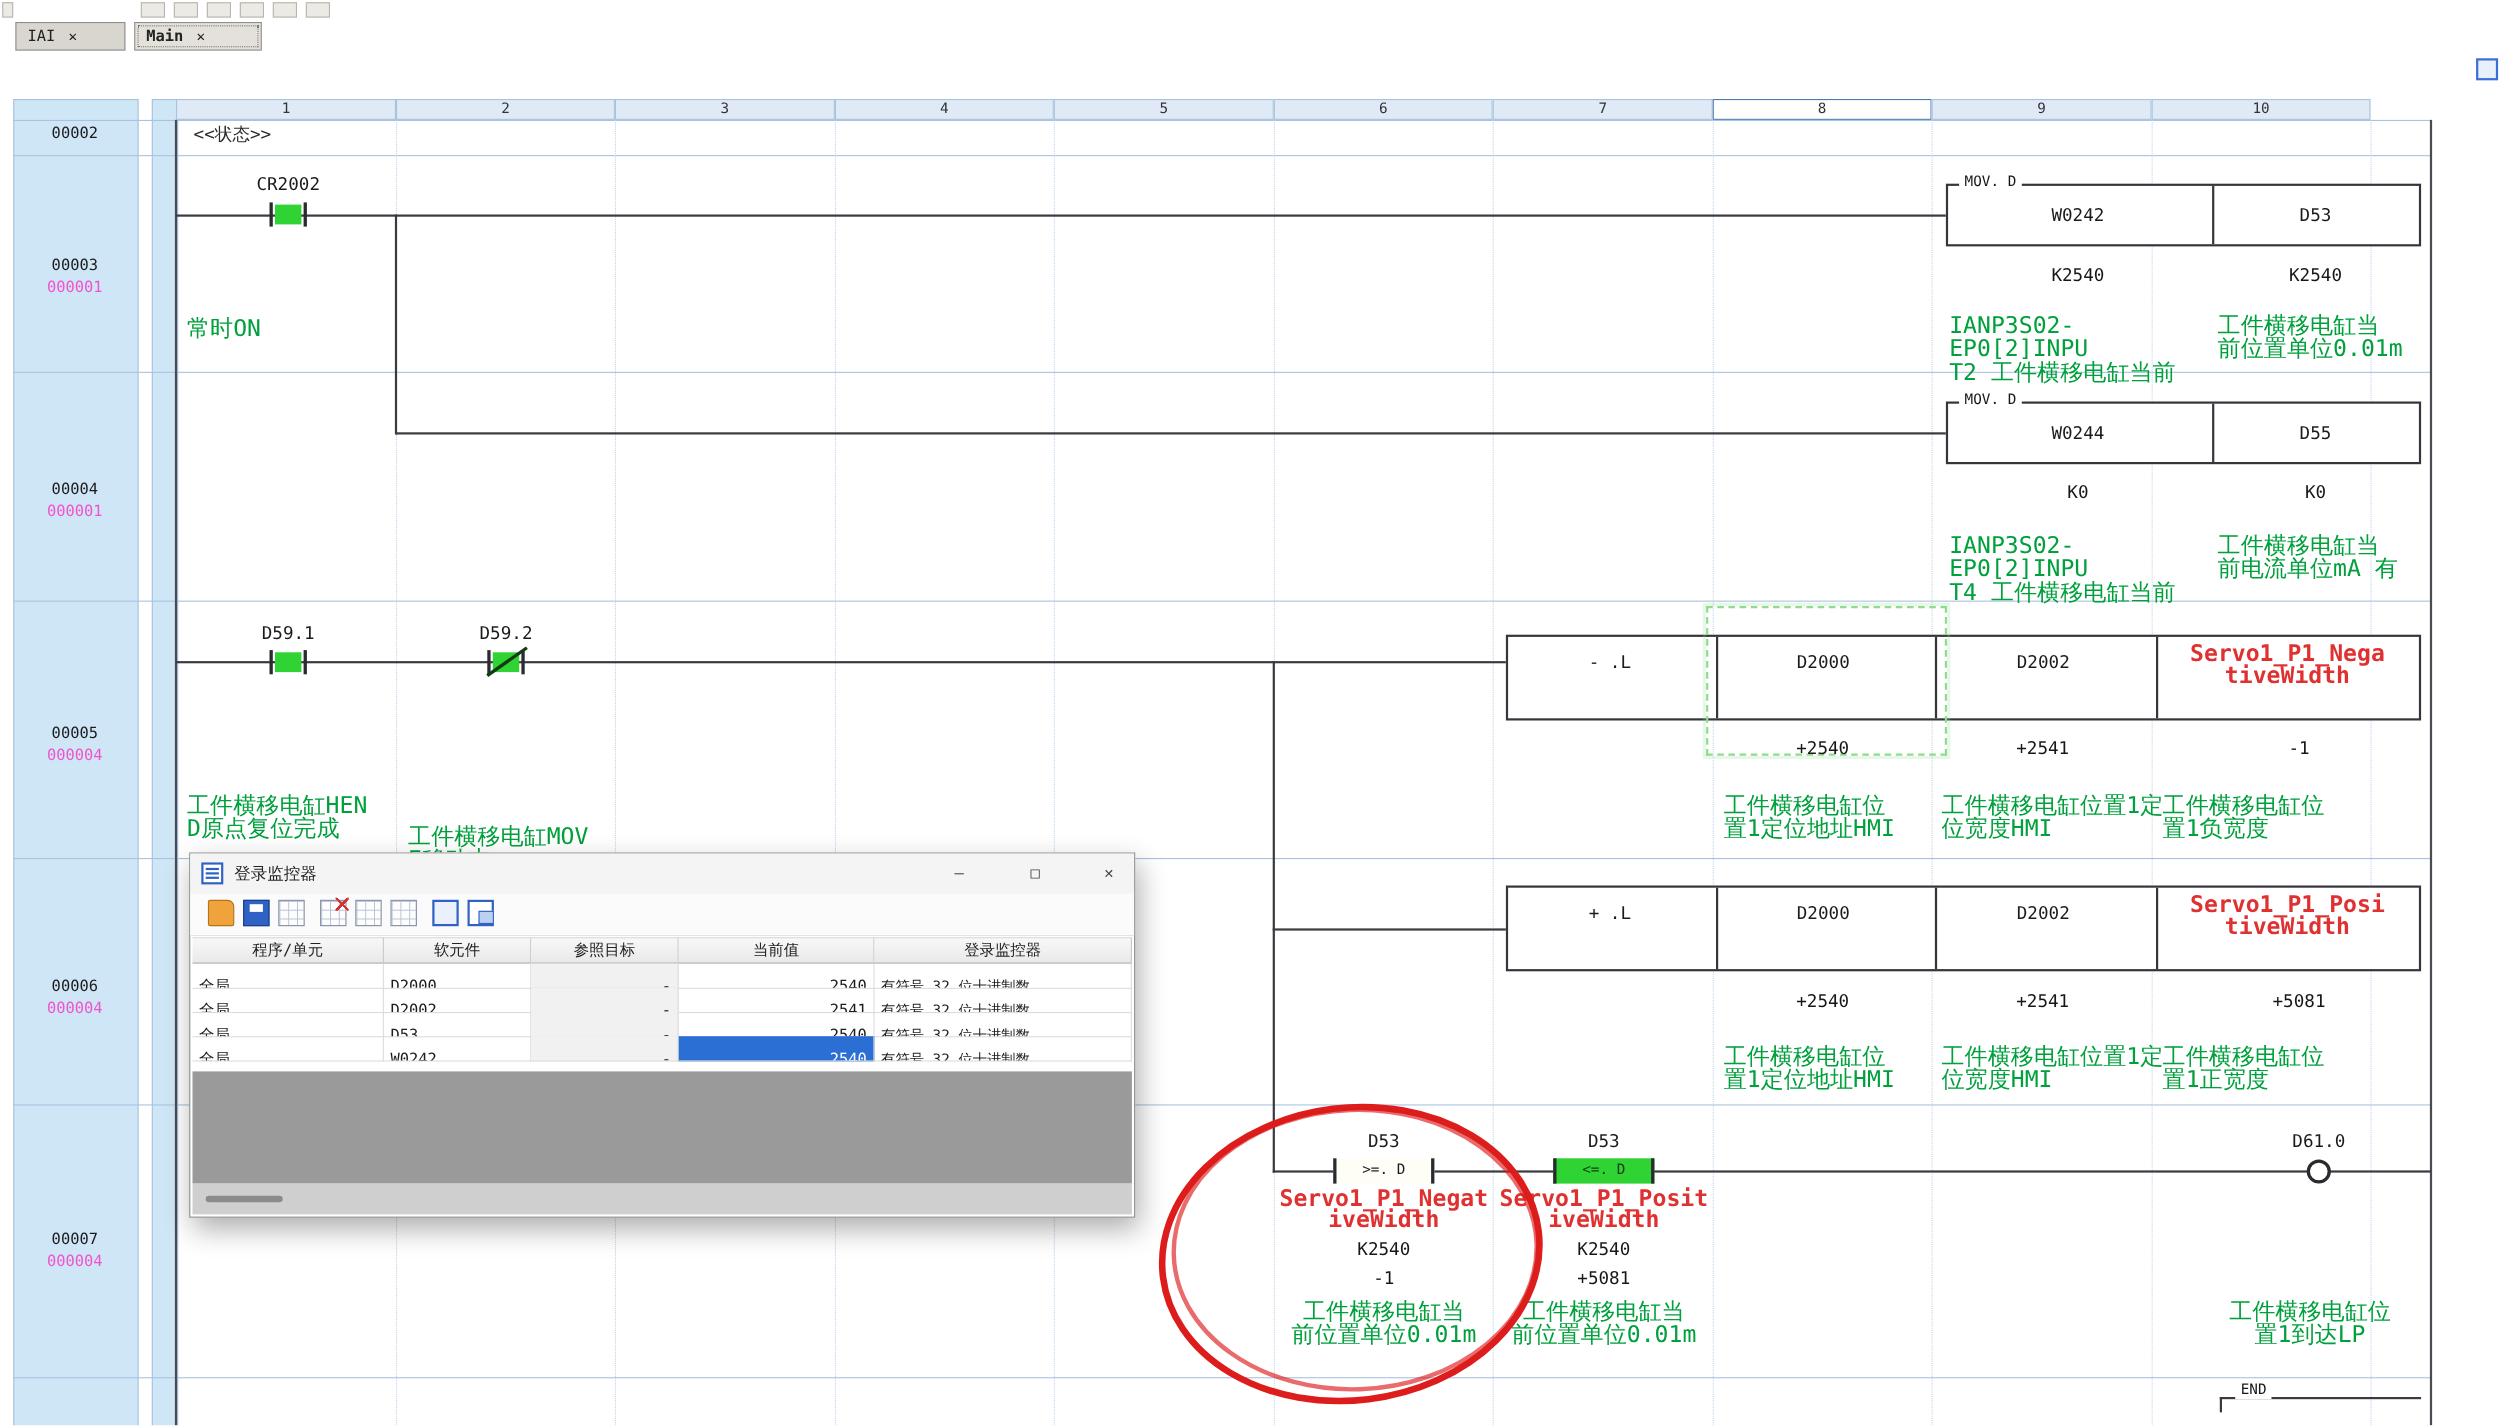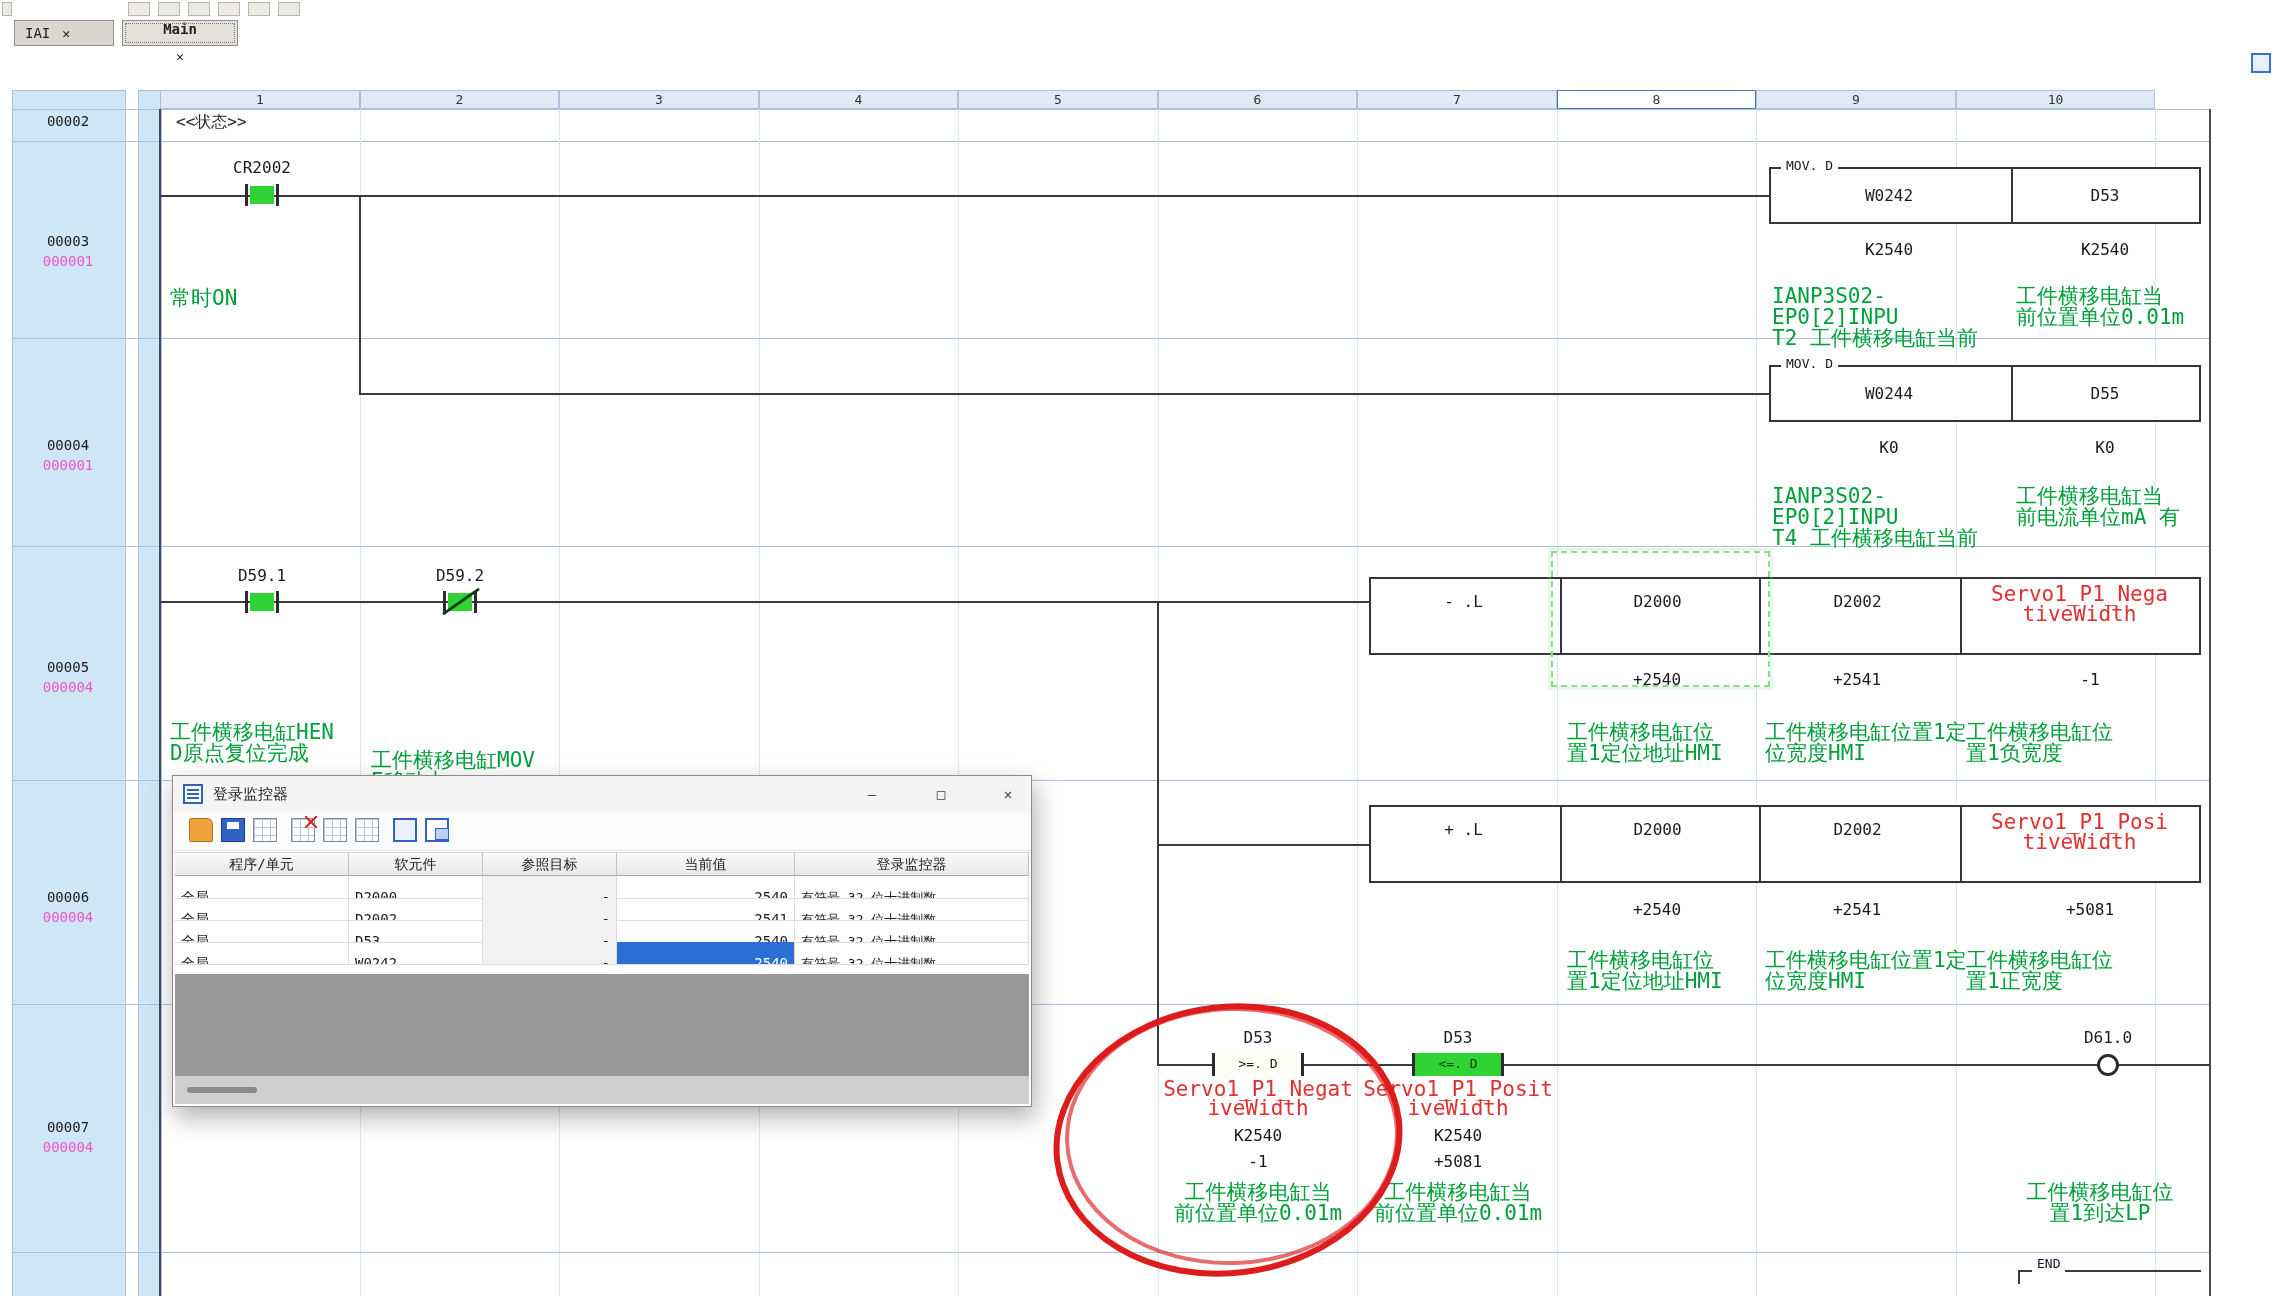--- a/index.html
+++ b/index.html
@@ -2,21 +2,21 @@
 <html><head>
 <meta charset="utf-8">
 <style>
   html,body{margin:0;padding:0;background:#ffffff;}
   #app{position:relative;width:2283px;height:1296px;overflow:hidden;background:#fff;
        font-family:"DejaVu Sans Mono","DejaVu Sans",sans-serif;color:#1b1b1f;}
   .abs{position:absolute;}
   .ctr{text-align:center;}
   .pre{white-space:pre-line;}
   .green{color:#00a03c;}
-  .red{color:#e03131;}
+  .red{color:#e03131;font-weight:bold;}
   .mag{color:#f253cc;}
   .lbl{font-size:16px;line-height:20px;}
   .cmt{font-size:21px;line-height:21px;}
   .val{font-size:16px;line-height:20px;color:#17171a;}
   .step{font-size:14px;line-height:18px;text-align:center;}
   
   .blue-col{background:#cfe6f6;border:1px solid #a9c3de;}
   .hdr-cell{position:absolute;background:#dfeaf6;border:1px solid #a9c3de;font-size:13px;
             color:#333;text-align:center;line-height:17px;box-sizing:border-box;}
   .hdr-sel{background:#ffffff;border:1px solid #4a7ab5;}
@@ -72,21 +72,21 @@
   <div class="mini-ic" style="left:158px;top:2px;"></div>
   <div class="mini-ic" style="left:188px;top:2px;"></div>
   <div class="mini-ic" style="left:218px;top:2px;"></div>
   <div class="mini-ic" style="left:248px;top:2px;"></div>
   <div class="mini-ic" style="left:278px;top:2px;"></div>
 
   <div class="tab" style="left:14px;width:100px;">
     <span>IAI</span>
     <span class="x">✕</span>
   </div>
-  <div class="tab active" style="left:122px;width:116px;flex-direction:column;">
+  <div class="tab active" style="left:122px;width:116px;">
     <span style="font-weight:bold;">Main</span>
     <span class="x" style="font-weight:bold;">✕</span>
   </div>
   <div class="abs" style="left:2251px;top:53px;width:16px;height:16px;border:2px solid #3a6fd8;background:#e8f0fb;"></div>
 
   <div class="abs blue-col" style="left:12px;top:90px;width:112px;height:1206px;"></div>
   <div class="abs blue-col" style="left:138px;top:90px;width:22px;height:1206px;"></div>
 
   <div class="hdr-cell" style="left:160px;top:90px;width:200px;height:19px;">1</div>
   <div class="hdr-cell" style="left:360px;top:90px;width:199px;height:19px;">2</div>

